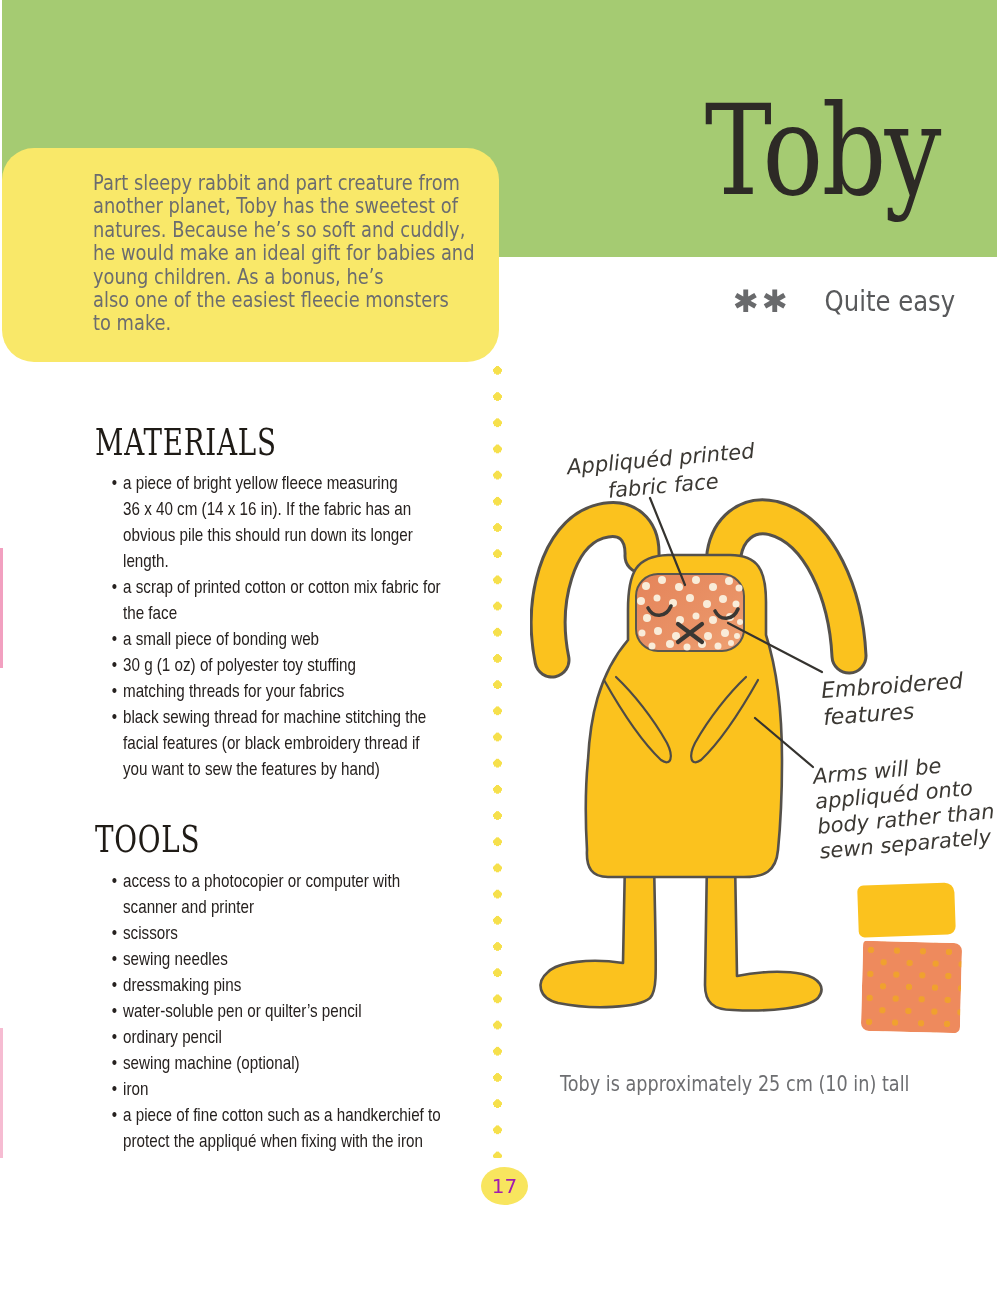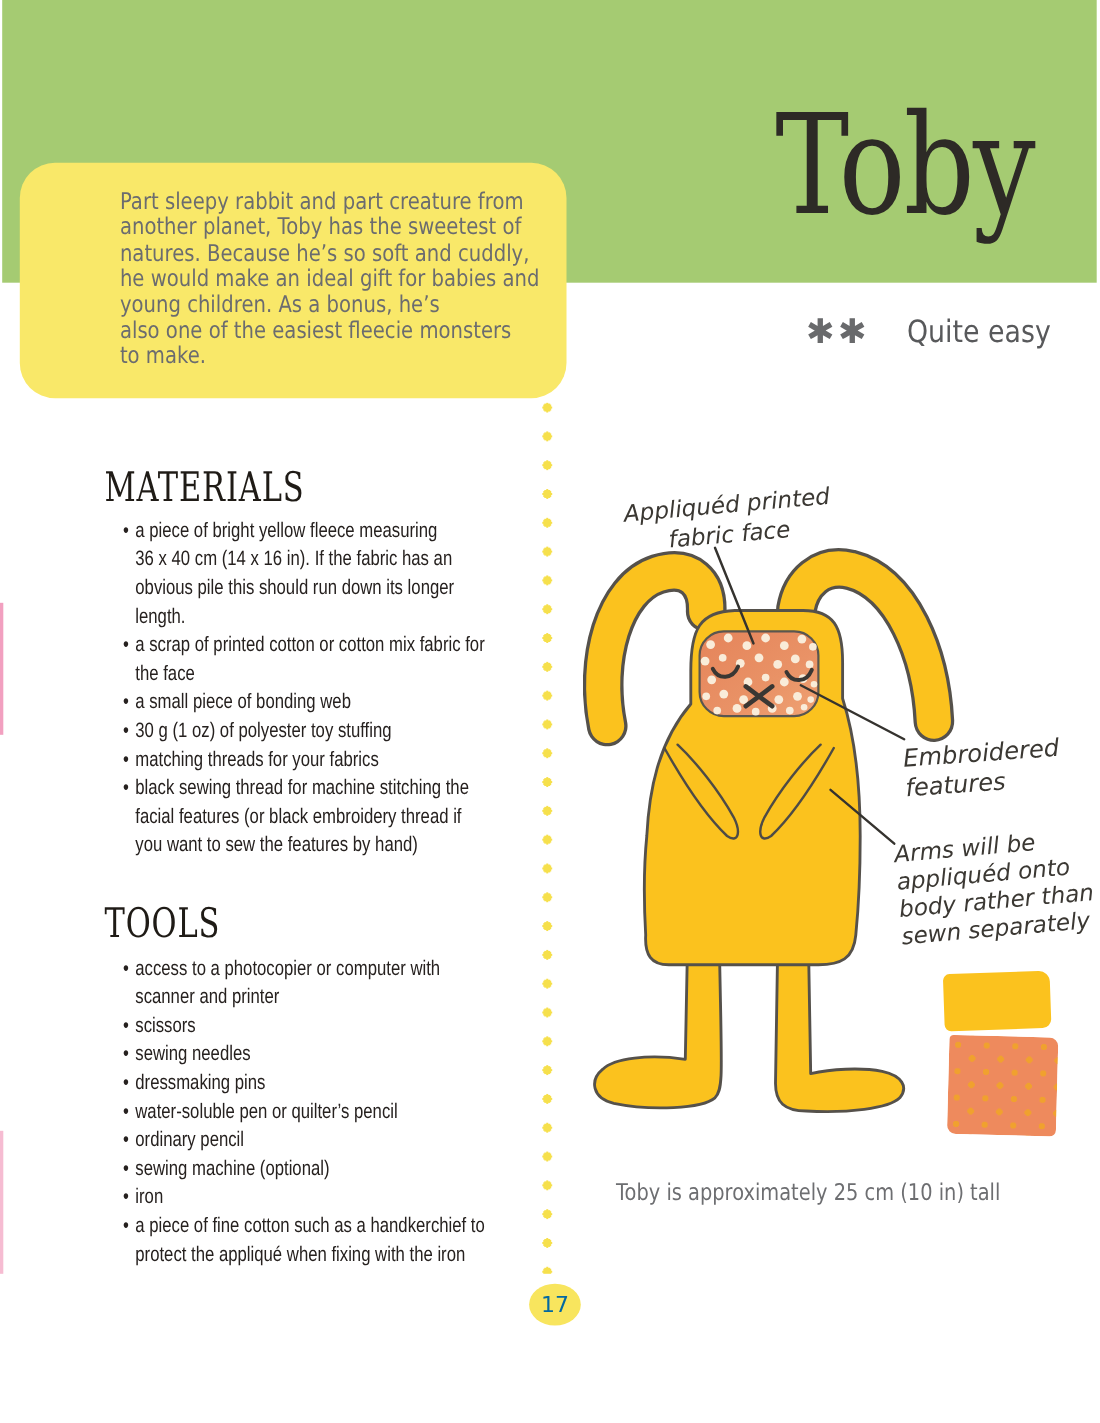--- a/index.html
+++ b/index.html
@@ -11,21 +11,21 @@
     --pink-edge:#f2a0c0;
   }
   html,body{margin:0;padding:0;}
   .page{position:relative;width:1000px;height:1294px;background:#ffffff;overflow:hidden;
         font-family:"Liberation Sans",sans-serif;}
   .green-band{position:absolute;left:2px;top:0;width:995px;height:257px;background:var(--green);}
   .edge-strip{position:absolute;width:3px;}
   .edge-1{left:0;top:548px;height:120px;background:var(--pink-edge);}
   .edge-2{left:0;top:1028px;height:130px;background:#f6bcd2;}
 
-  .intro-box{position:absolute;left:18px;top:148px;width:497px;height:214px;
+  .intro-box{position:absolute;left:2px;top:148px;width:497px;height:214px;
              background:var(--box-yellow);border-radius:32px;}
   .intro-text{position:absolute;left:91px;top:24px;width:470px;
               font-family:"DejaVu Sans",sans-serif;font-size:21px;line-height:23.4px;
               color:var(--gray-text);white-space:pre-line;
               transform:scaleX(.85);transform-origin:left top;}
 
   .title{position:absolute;top:88px;right:60px;margin:0;
          font-family:"DejaVu Serif",serif;font-weight:normal;
          font-size:126px;line-height:1;color:var(--title-ink);
          transform:scaleX(.8);transform-origin:right top;letter-spacing:-2px;}
@@ -50,21 +50,21 @@
   .item-list li{position:relative;white-space:pre;}
   .item-list li::before{content:"\2022";position:absolute;left:-14px;top:0;font-size:19px;color:var(--ink);}
 
   .dotted-line{position:absolute;left:493px;top:366px;width:9px;height:792px;
                background-image:radial-gradient(4.2px circle at 4.5px 4.5px,var(--dot-yellow) 99%,transparent 100%);
                background-size:9px 26.2px;background-repeat:repeat-y;}
 
   .page-number{position:absolute;left:481px;top:1167px;width:47px;height:38px;
                background:#f8e55e;border-radius:50%;
                display:flex;align-items:center;justify-content:center;
-               font-family:"DejaVu Sans",sans-serif;font-size:20px;color:#0369a1;}
+               font-family:"DejaVu Sans",sans-serif;font-size:20px;color:#a21caf;}
 
   .illust{position:absolute;left:530px;top:430px;width:470px;height:600px;}
   .ear-o{fill:none;stroke:var(--outline);stroke-width:37;stroke-linecap:round;}
   .ear-i{fill:none;stroke:var(--toy-yellow);stroke-width:31;stroke-linecap:round;}
   .part{fill:var(--toy-yellow);stroke:var(--outline);stroke-width:2.6;stroke-linejoin:round;}
   .face{fill:url(#facegrad);stroke:#5a564f;stroke-width:2;}
   .face-dot{fill:var(--face-dot);}
   .feature{fill:none;stroke:#3a3733;stroke-width:3.6;stroke-linecap:round;}
   .mouth{fill:none;stroke:#3a3733;stroke-width:4.2;stroke-linecap:round;}
   .arm{fill:none;stroke:#4e4b46;stroke-width:2.2;stroke-linecap:round;}

